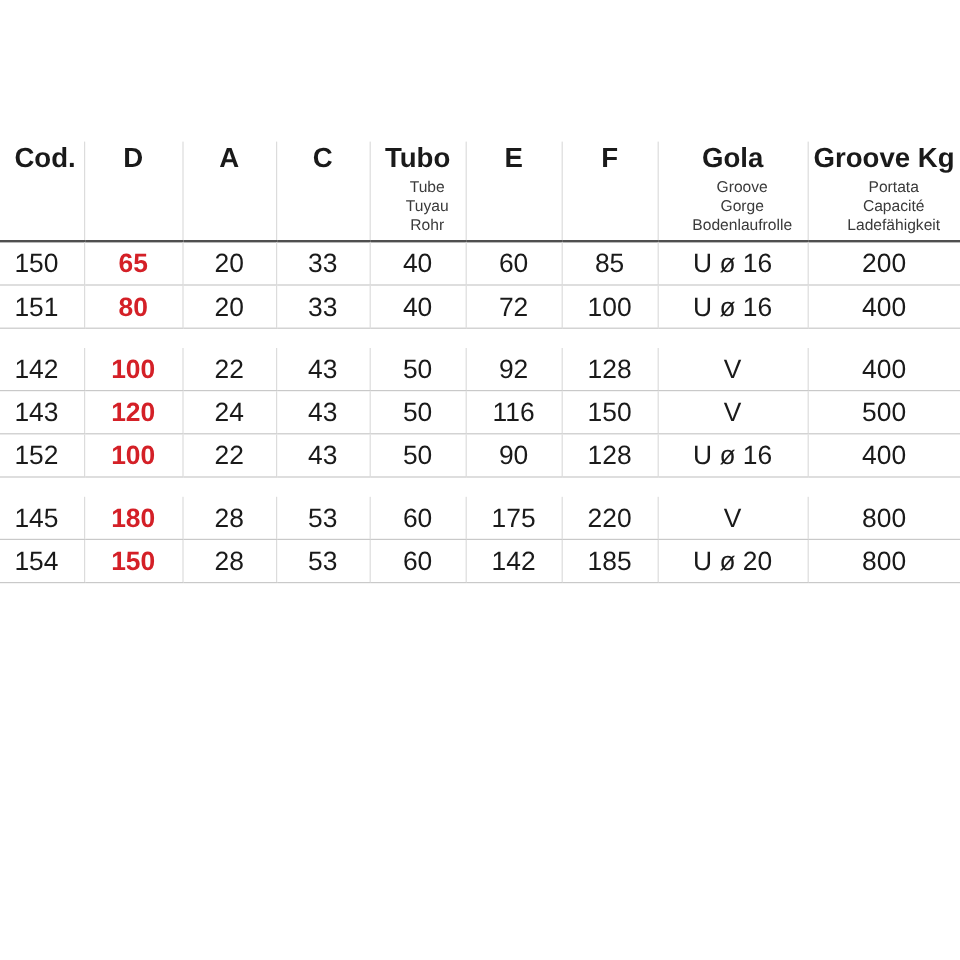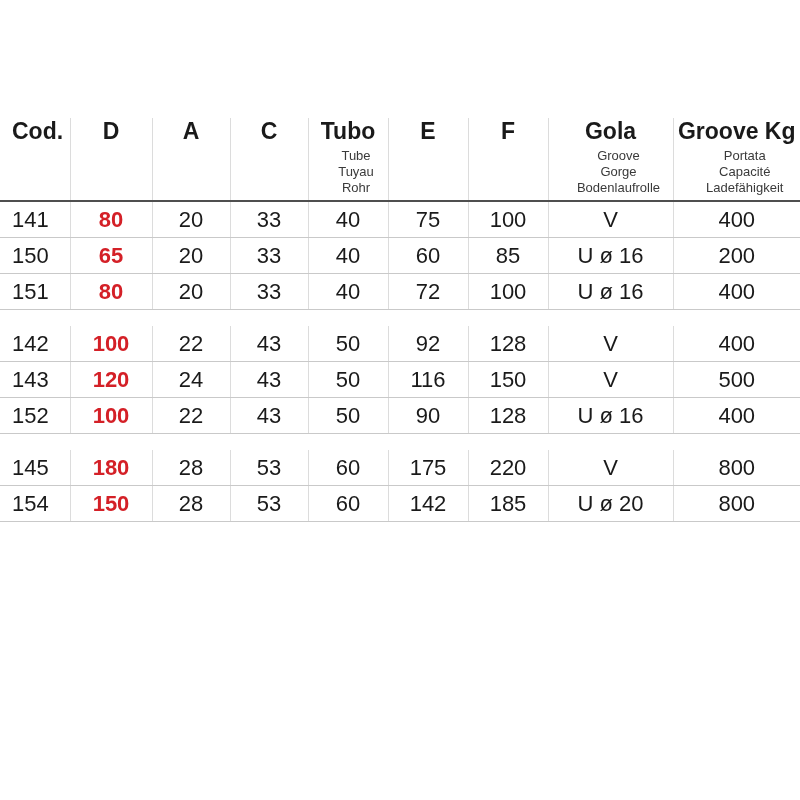--- a/index.html
+++ b/index.html
@@ -159,31 +159,20 @@
             <div class="hd-sub">
               <div>Portata</div>
               <div>Capacité</div>
               <div>Ladefähigkeit</div>
             </div>
           </th>
         </tr>
     </thead>
     <tbody>
         <tr>
-          <td class="col-cod">141</td>
-          <td class="col-d sep val-d">80</td>
-          <td class="col-a sep">20</td>
-          <td class="col-c sep">33</td>
-          <td class="col-tubo sep">40</td>
-          <td class="col-e sep">75</td>
-          <td class="col-f sep">100</td>
-          <td class="col-gola sep">V</td>
-          <td class="col-port sep">400</td>
-        </tr>
-        <tr>
           <td class="col-cod">150</td>
           <td class="col-d sep val-d">65</td>
           <td class="col-a sep">20</td>
           <td class="col-c sep">33</td>
           <td class="col-tubo sep">40</td>
           <td class="col-e sep">60</td>
           <td class="col-f sep">85</td>
           <td class="col-gola sep">U ø 16</td>
           <td class="col-port sep">200</td>
         </tr>

